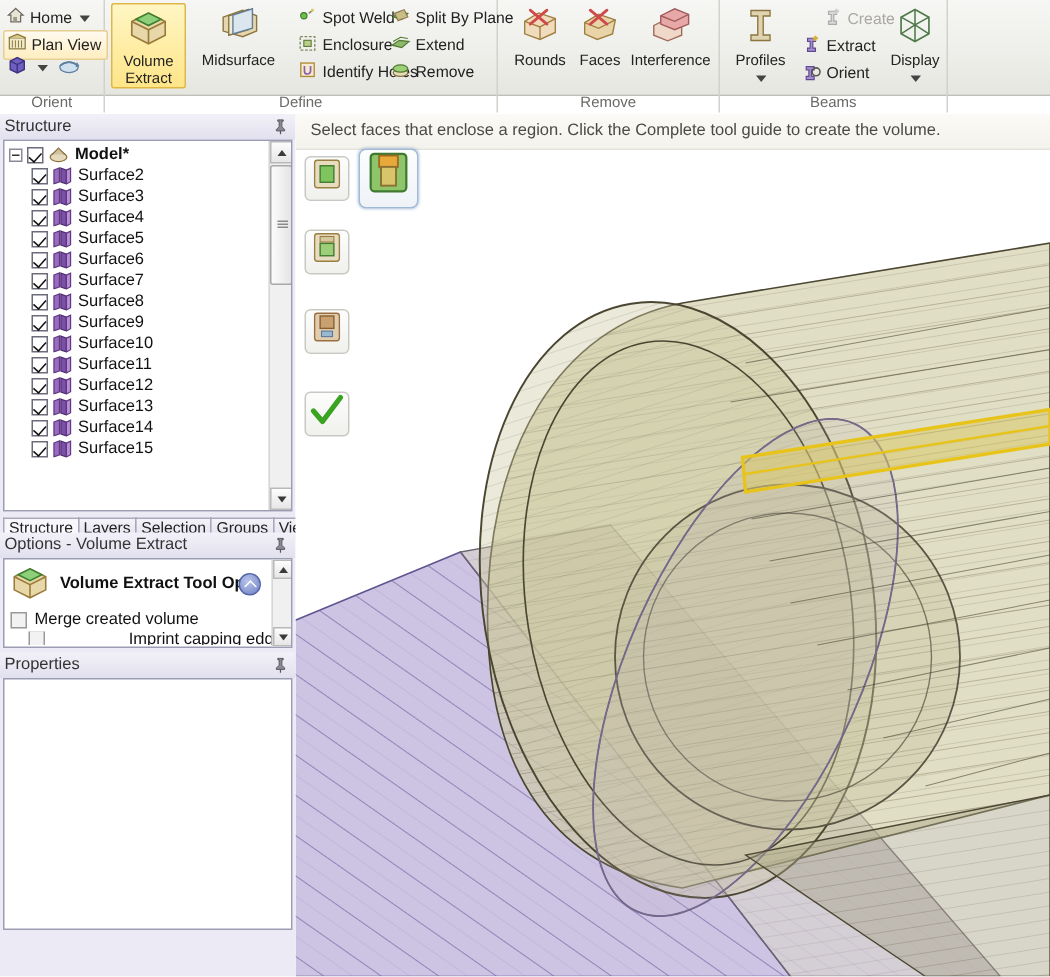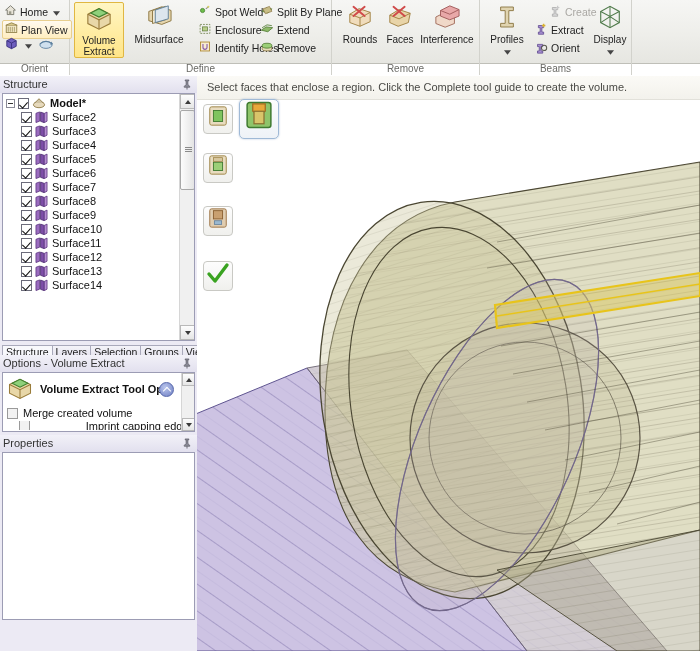--- a/index.html
+++ b/index.html
@@ -543,20 +543,29 @@
             <span>Surface13</span>
           </div>
           <div class="trow" style="padding-left: 15px;">
             <span class="tchk on"></span>
             <span class="sfico"><svg width="13" height="12" viewBox="0 0 14 13">
                 <path d="M1 2.5 L5 1 L5 11 L1 12.5 Z" fill="#9a6bc0" stroke="#5f3a82" stroke-width=".9"></path>
                 <path d="M6 1.2 L10 2.6 L10 12.6 L6 11.2 Z" fill="#7e4fa8" stroke="#4f2f72" stroke-width=".9"></path>
                 <path d="M10 2.6 L13 1.2 L13 11 L10 12.6 Z" fill="#b88fd4" stroke="#5f3a82" stroke-width=".9"></path>
               </svg></span>
             <span>Surface14</span>
+          </div>
+          <div class="trow" style="padding-left: 15px;">
+            <span class="tchk on"></span>
+            <span class="sfico"><svg width="13" height="12" viewBox="0 0 14 13">
+                <path d="M1 2.5 L5 1 L5 11 L1 12.5 Z" fill="#9a6bc0" stroke="#5f3a82" stroke-width=".9"></path>
+                <path d="M6 1.2 L10 2.6 L10 12.6 L6 11.2 Z" fill="#7e4fa8" stroke="#4f2f72" stroke-width=".9"></path>
+                <path d="M10 2.6 L13 1.2 L13 11 L10 12.6 Z" fill="#b88fd4" stroke="#5f3a82" stroke-width=".9"></path>
+              </svg></span>
+            <span>Surface15</span>
           </div>
         </div>
 
       <div class="vsb">
         <div class="sbarrow" style="top:0;">
           <span class="tri" style="top:5px; border-left:3.5px solid transparent; border-right:3.5px solid transparent; border-bottom:4px solid #3a3a3a;"></span>
         </div>
         <div class="sbthumb" style="top:16px; height:80px;">
           <span style="position:absolute; left:4px; top:36px; width:7px; height:1px; background:#8a8a8a; box-shadow:0 2px 0 #8a8a8a, 0 4px 0 #8a8a8a;"></span>
         </div>

